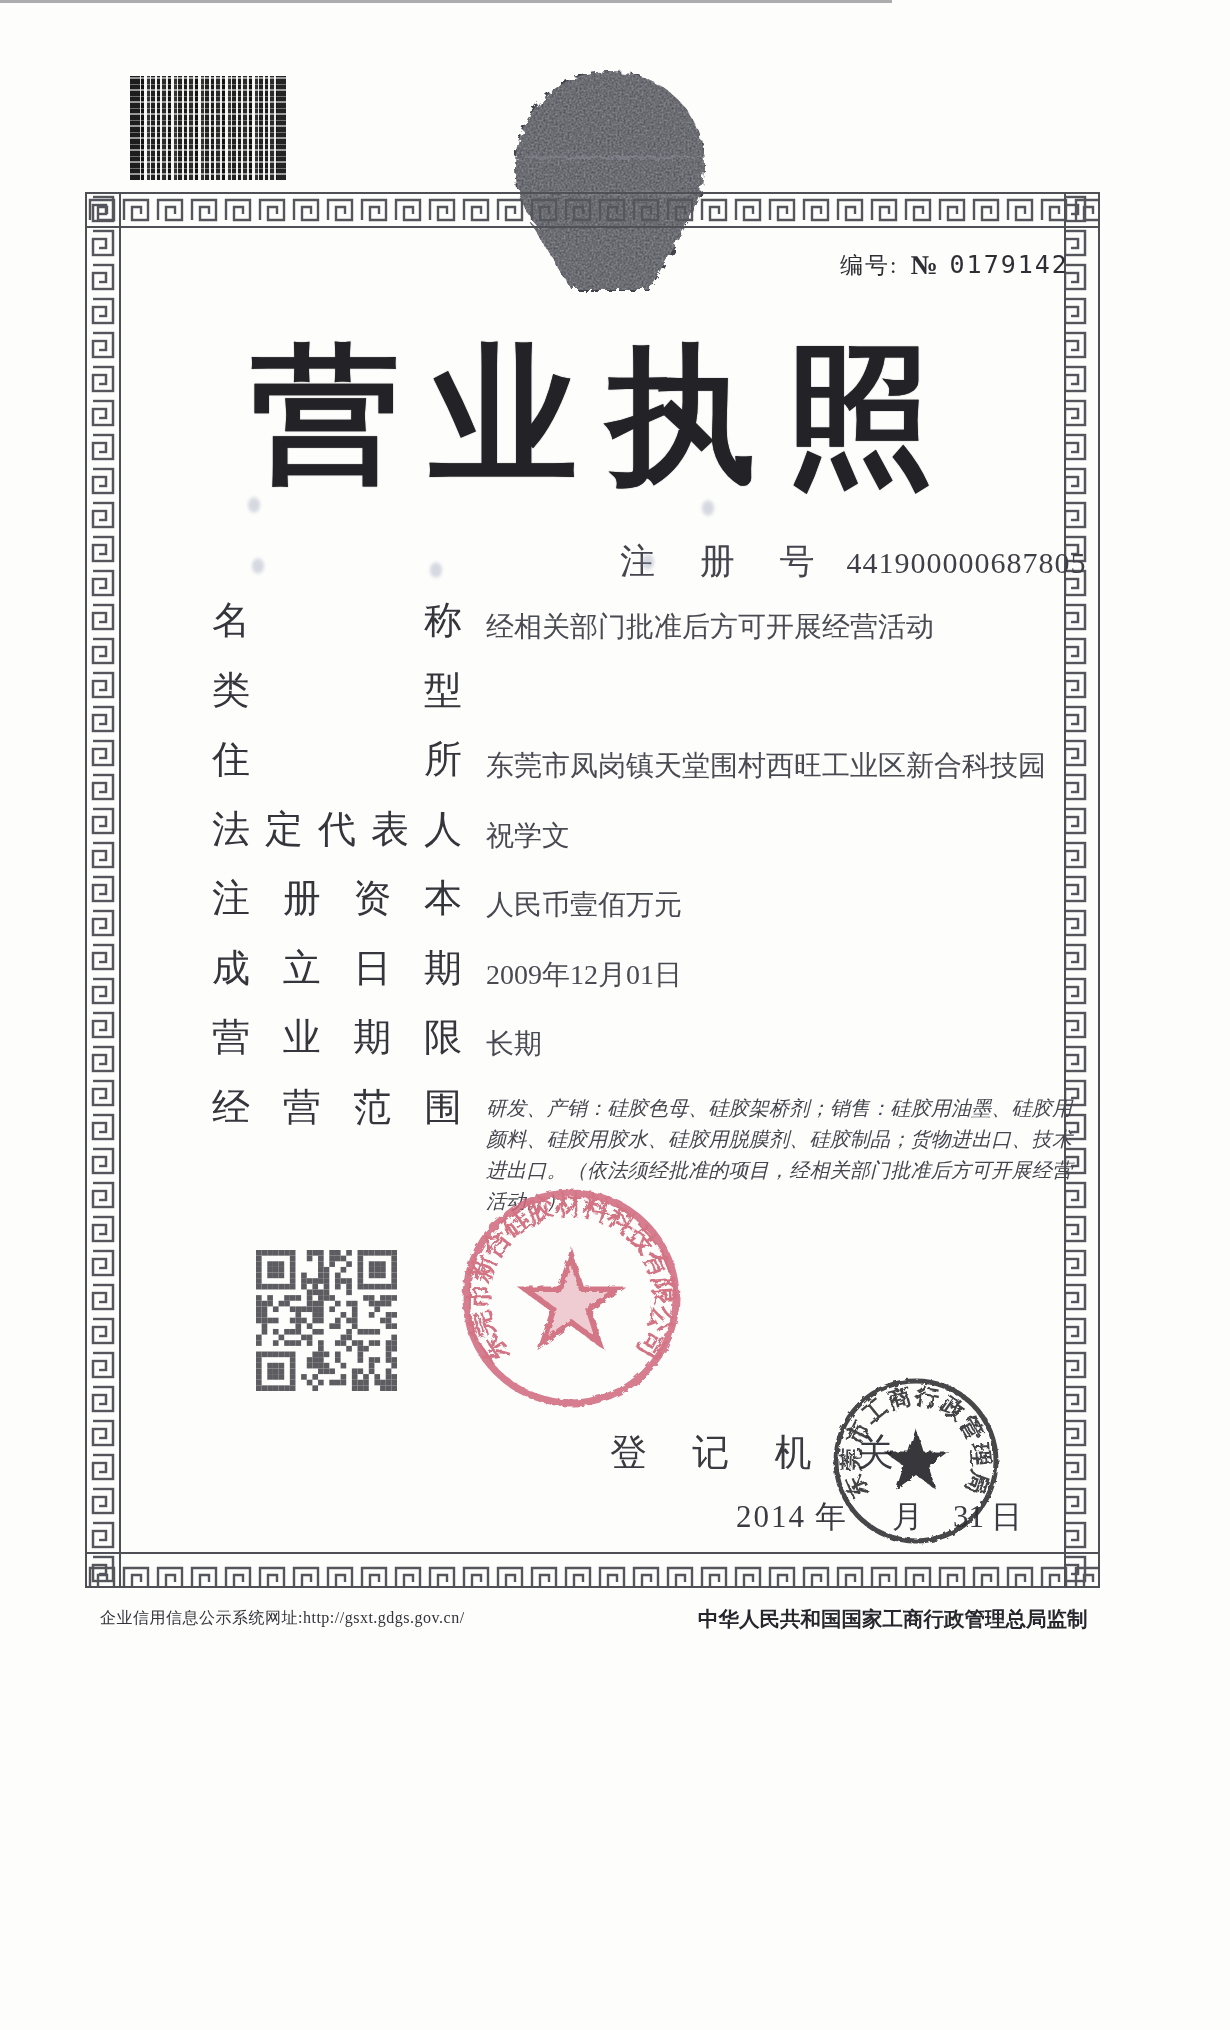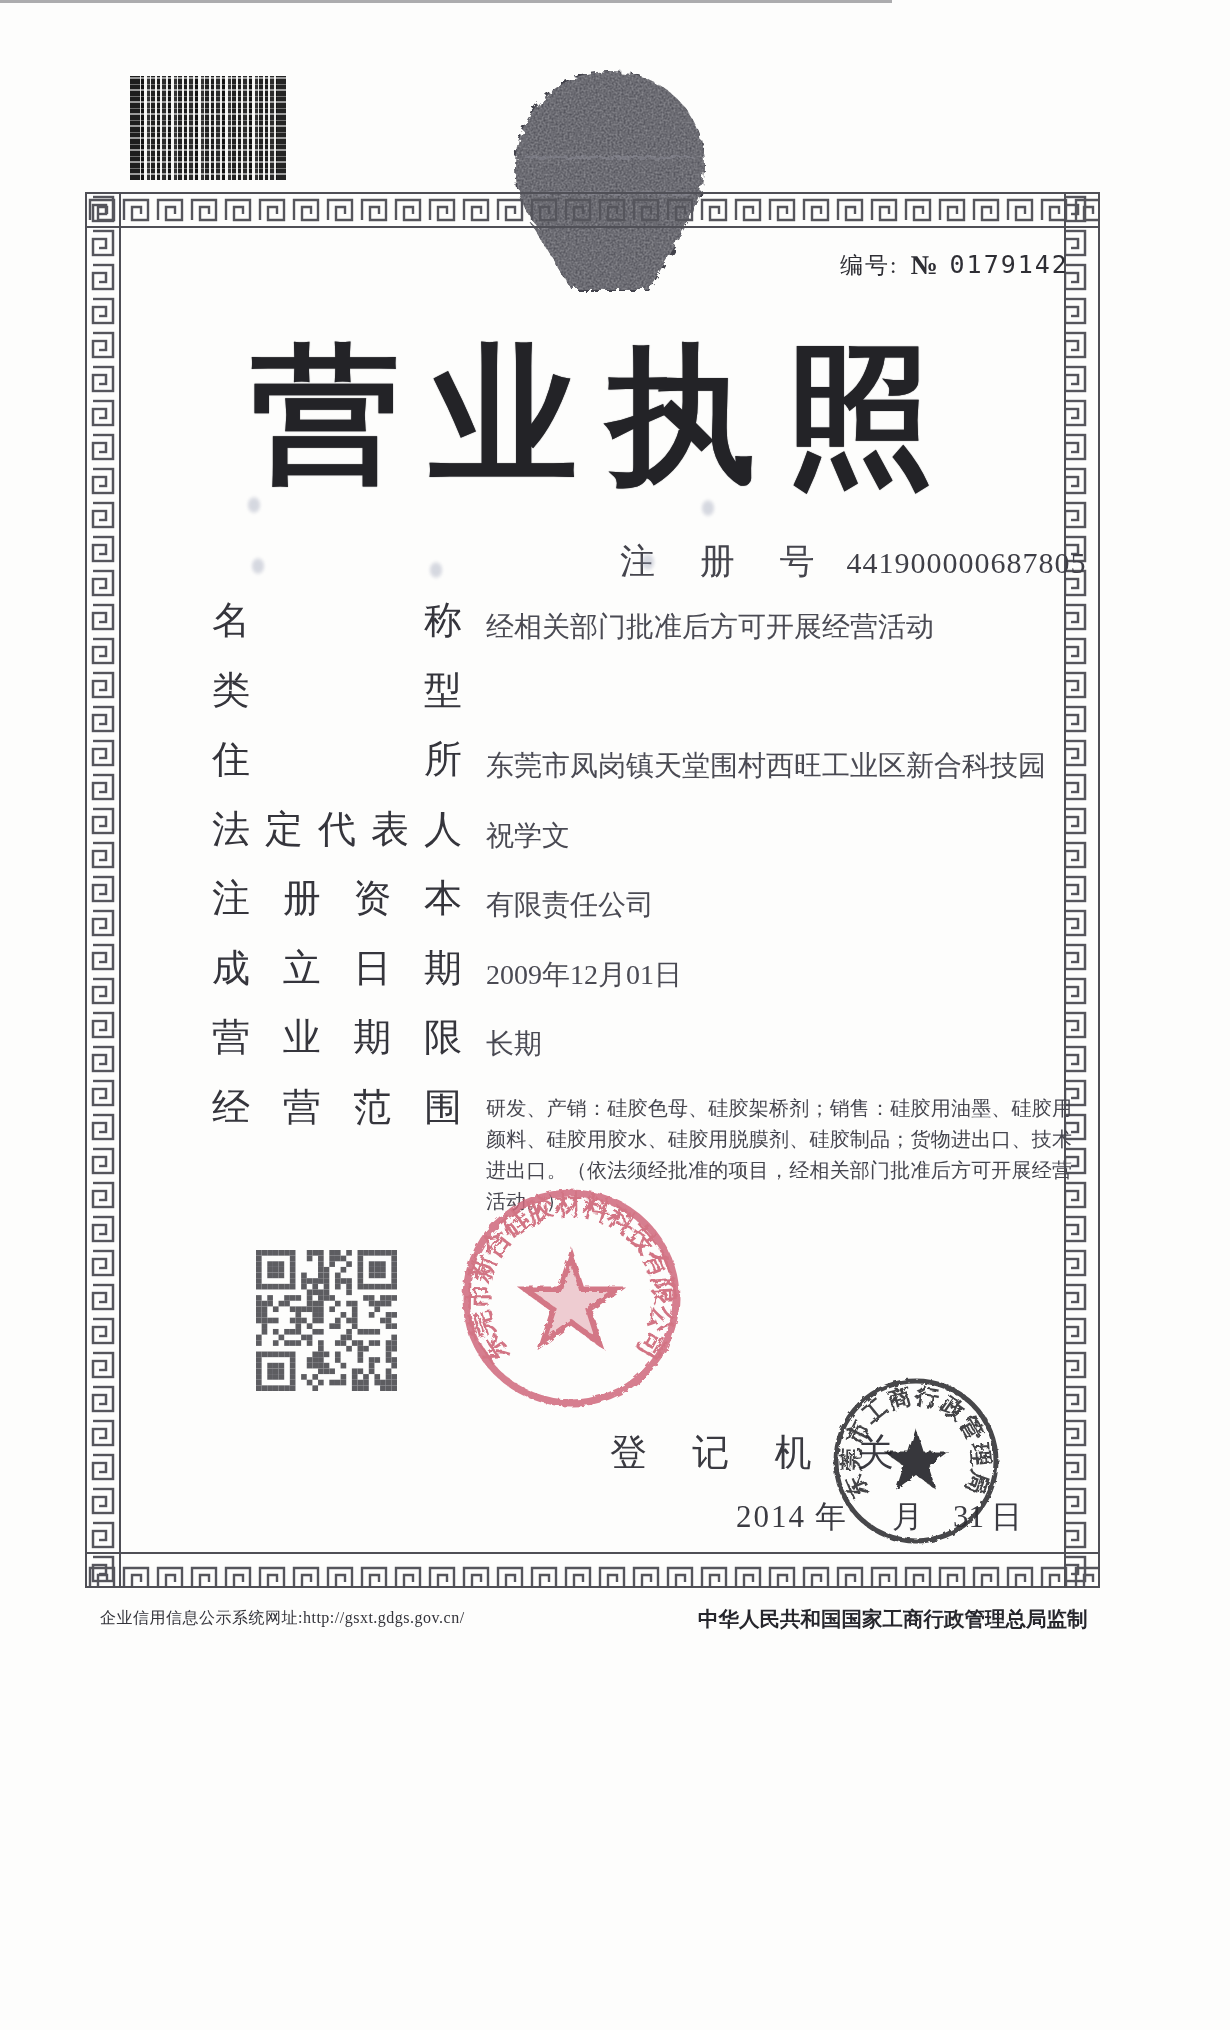--- a/index.html
+++ b/index.html
@@ -44,21 +44,21 @@
   .regno{top:538px;left:620px;display:flex;align-items:baseline;}
   .regno .lab{font-size:35px;letter-spacing:18px;color:#45454d;}
   .regno .val{font-size:30px;margin-left:14px;color:#3f3f47;letter-spacing:1px;}
 
   
   .fields{top:600px;left:212px;width:860px;}
   .field-row{display:flex;align-items:flex-start;min-height:69.5px;}
   .field-label{width:250px;display:flex;justify-content:space-between;flex:none;
     font-size:38px;line-height:1.1;color:#35353c;font-weight:500;}
   .field-value{margin-left:24px;padding-top:9px;font-size:28px;line-height:1.25;color:#4a4a53;}
-  .field-row.scope .field-value{font-size:20px;line-height:1.55;width:588px;text-align:justify;padding-top:6px;color:#45454e;}
+  .field-row.scope .field-value{font-size:20px;line-height:1.55;width:588px;text-align:justify;padding-top:6px;color:#45454e;font-style:italic;}
 
   
   .qr{top:1250px;left:256px;width:141px;height:141px;opacity:.82;}
 
   
   .red-seal{top:1182px;left:455px;}
   .black-stamp{top:1374px;left:826px;}
 
   
   .reg-org{top:1428px;left:610px;font-size:37px;letter-spacing:18px;color:#3a3a41;}
@@ -181,21 +181,21 @@
       </div>
       <div class="field-value">祝学文</div>
     </div>
     <div class="field-row">
       <div class="field-label">
         <span>注</span>
         <span>册</span>
         <span>资</span>
         <span>本</span>
       </div>
-      <div class="field-value">有限责任公司</div>
+      <div class="field-value">人民币壹佰万元</div>
     </div>
     <div class="field-row">
       <div class="field-label">
         <span>成</span>
         <span>立</span>
         <span>日</span>
         <span>期</span>
       </div>
       <div class="field-value">2009年12月01日</div>
     </div>

